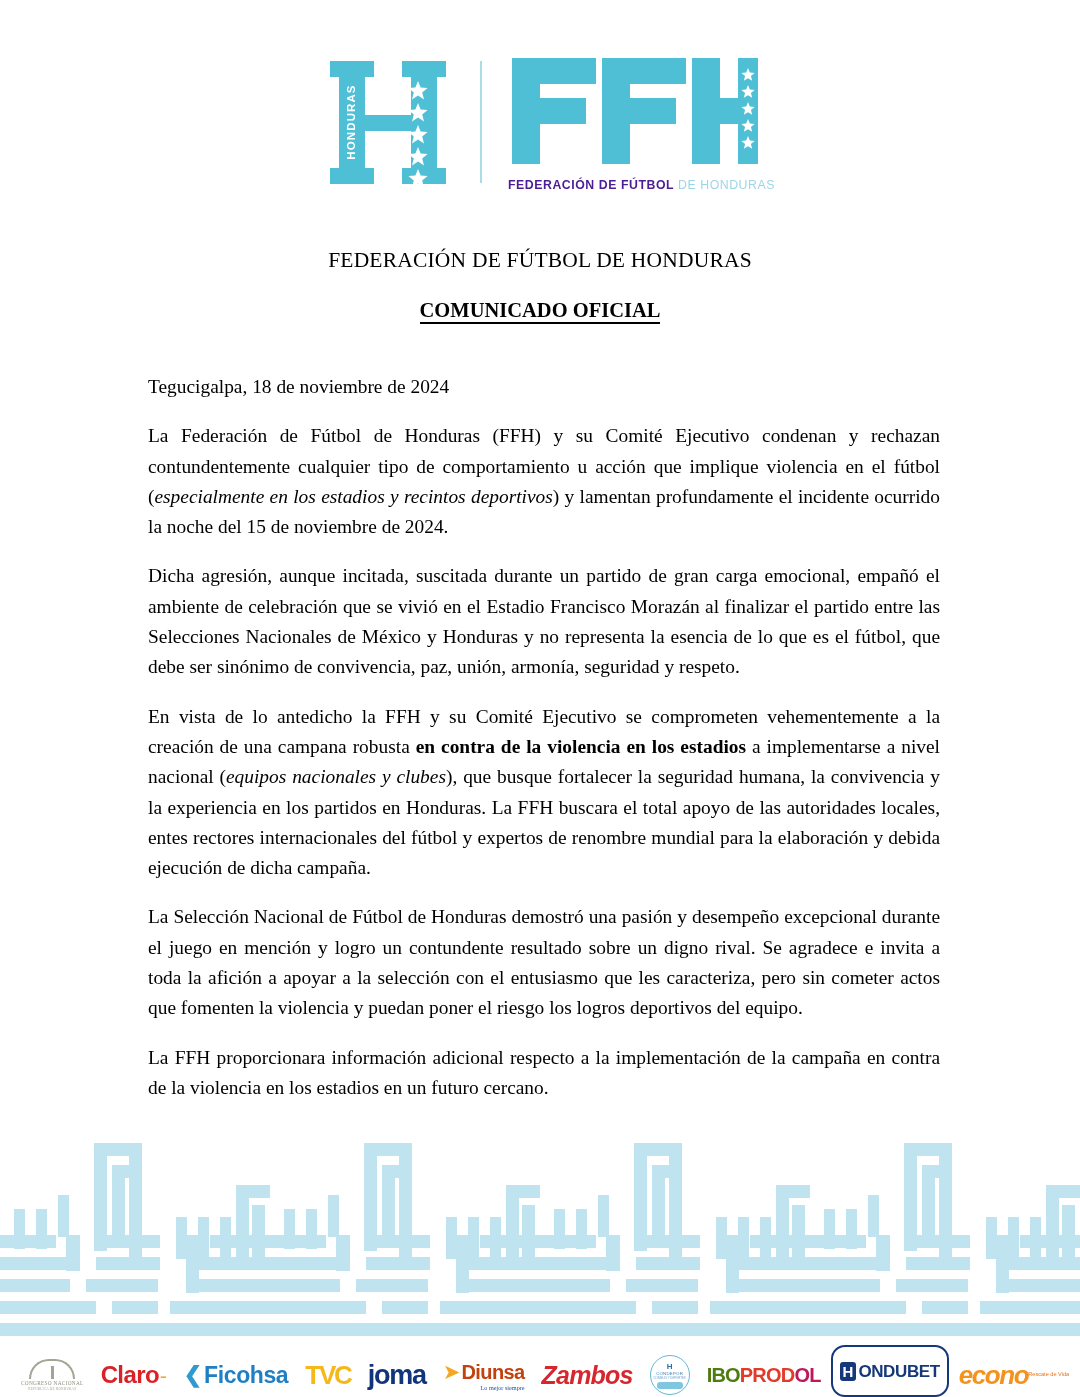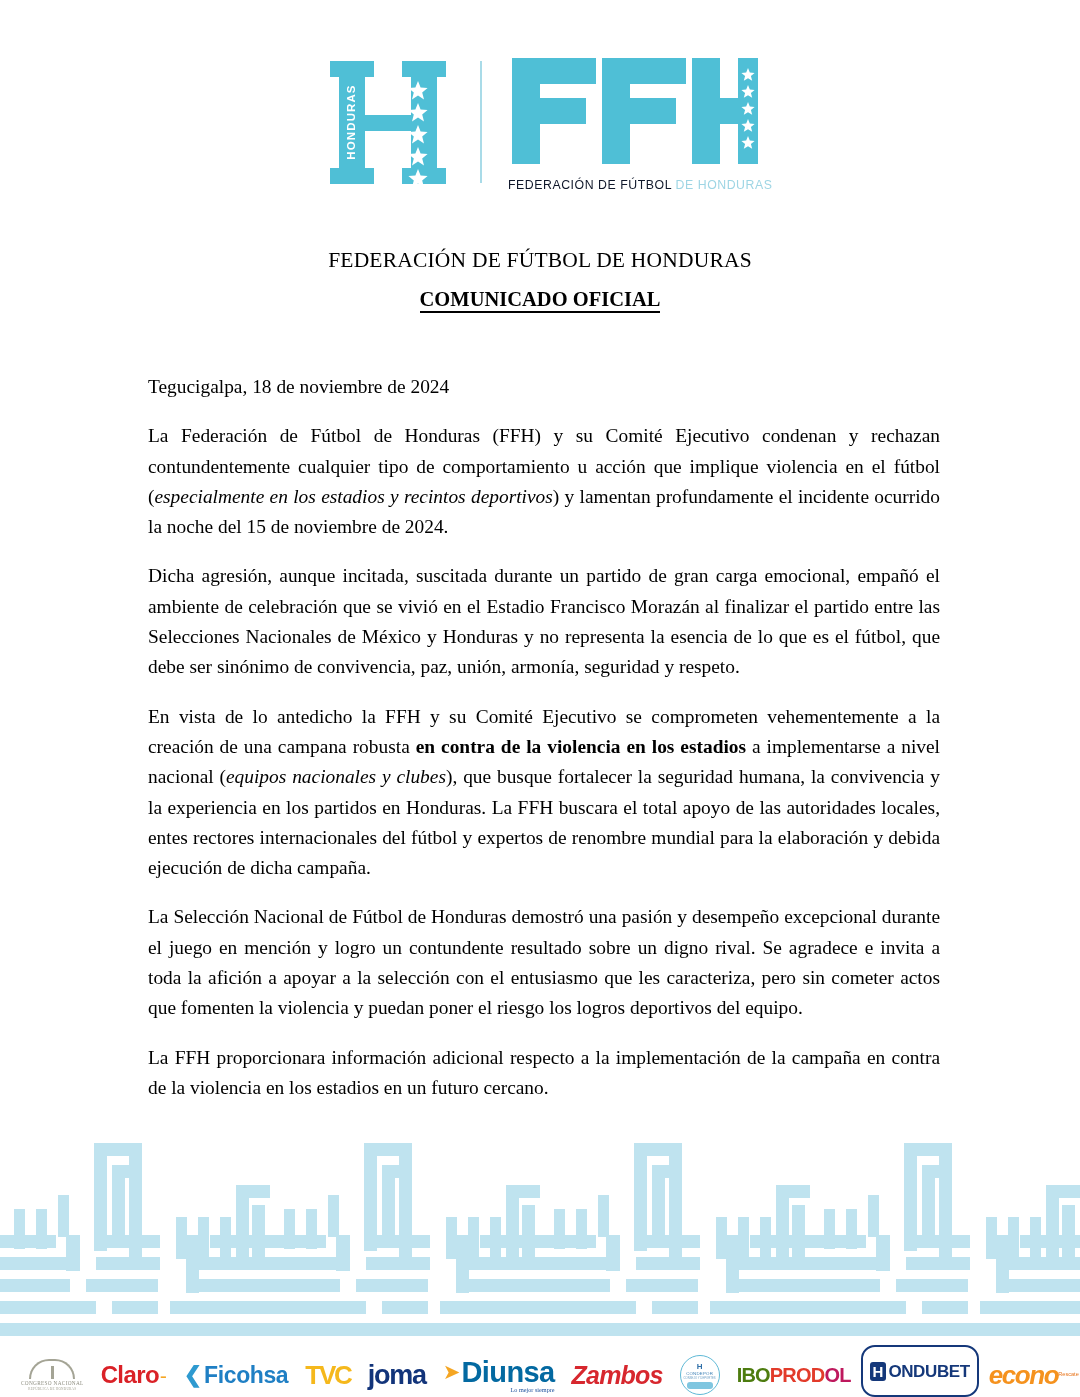--- a/index.html
+++ b/index.html
@@ -42,36 +42,36 @@
     width: 250px;
     position: relative;
   }
   .ffh-tagline {
     margin-top: 4px;
     font-family: "Liberation Sans", sans-serif;
     font-size: 12.3px;
     letter-spacing: 0.55px;
     white-space: nowrap;
   }
-  .ffh-tagline .b1 { font-weight: normal; color: #0f172a; }
+  .ffh-tagline .b1 { font-weight: bold; color: #4c1d95; }
   .ffh-tagline .b2 { font-weight: normal; color: #9ed5e4; }
 
   
   .doc-title {
     position: absolute;
     top: 248px;
     left: 0;
     width: 1080px;
     text-align: center;
     font-size: 21.5px;
     letter-spacing: 0.2px;
   }
   .doc-subtitle {
     position: absolute;
-    top: 288px;
+    top: 299px;
     left: 0;
     width: 1080px;
     text-align: center;
     font-size: 20.5px;
     font-weight: bold;
   }
   .doc-subtitle span {
     border-bottom: 2px solid #000;
     padding-bottom: 1px;
   }
@@ -163,21 +163,21 @@
   .sp-ficohsa .glyph { color: #2e9ad0; font-size: 22px; margin-right: 2px; font-weight: bold;}
   .sp-ficohsa .sp-label { color: #1f7fc4; font-size: 23px; letter-spacing: -0.4px;}
 
   .sp-tvc .sp-label { color: #f5b81c; font-size: 26px; letter-spacing: -2.2px; }
 
   .sp-joma .sp-label { color: #12347a; font-size: 27px; letter-spacing: -1.2px; }
 
   .sp-diunsa { flex-direction: column; align-items: flex-start; }
   .sp-diunsa .row { display:flex; align-items:center; }
   .sp-diunsa .swoosh { color: #f5a623; font-size: 21px; margin-right: 1px;}
-  .sp-diunsa .sp-label { color: #0369a1; font-size: 29px; letter-spacing: -0.6px;}
+  .sp-diunsa .sp-label { color: #c2410c; font-size: 20px; letter-spacing: -0.6px;}
   .sp-diunsa .sub { color:#1a4f9c; font-size: 6.2px; align-self:flex-end; margin-top:-1px;}
 
   .sp-zambos .sp-label {
     color: #d7272e; font-size: 25px; letter-spacing: -0.8px;
     font-style: italic;
   }
 
   .sp-condepor { flex-direction: column; }
   .sp-condepor .circ {
     width: 38px; height: 38px; border-radius: 50%;

